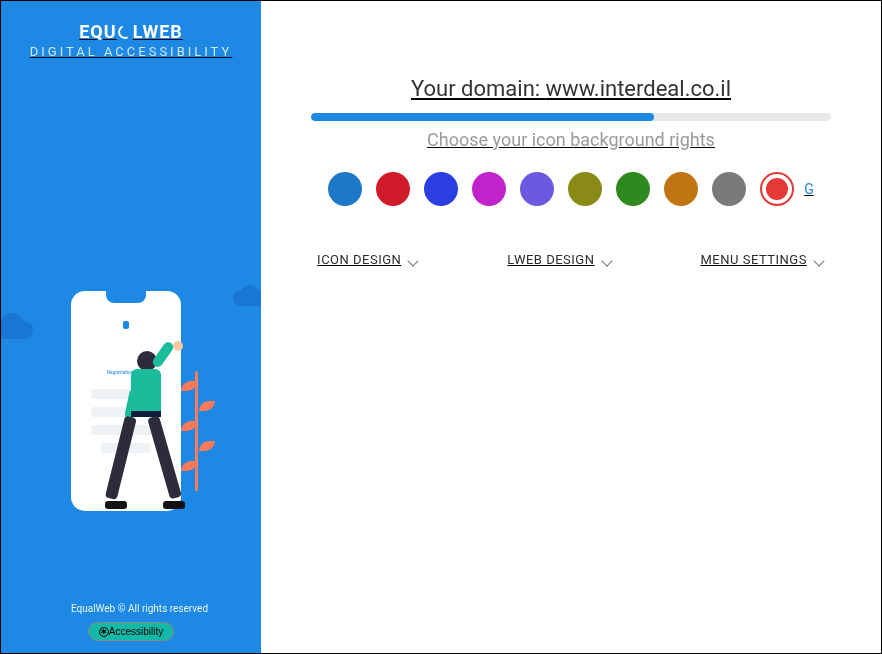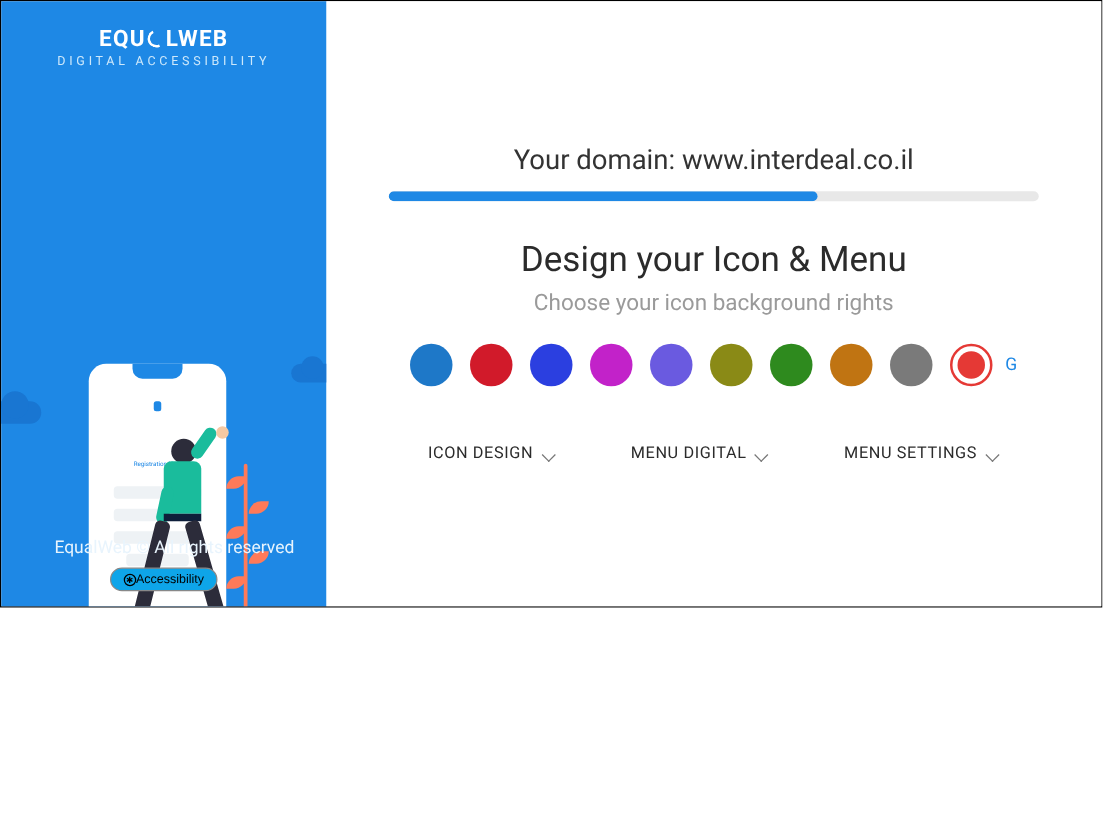--- a/index.html
+++ b/index.html
@@ -1,17 +1,17 @@
 <!DOCTYPE html>
 <html><head>
 <meta charset="utf-8">
 <style>
   * { box-sizing: border-box; margin: 0; padding: 0; }
   html, body { width: 882px; height: 654px; font-family: -apple-system, BlinkMacSystemFont, "Segoe UI", Roboto, sans-serif; }
-  .app { display: flex; width: 882px; height: 486px; border: 1px solid #000; }
+  .app { display: flex; width: 882px; height: 654px; border: 1px solid #000; text-decoration: underline; }
   
   
   .sidebar {
     width: 260px;
     background: #1e88e5;
     color: #fff;
     position: relative;
     display: flex;
     flex-direction: column;
     align-items: center;
@@ -32,21 +32,21 @@
     width: 14px; height: 14px;
     border: 2px solid #fff;
     border-radius: 50%;
     border-bottom-color: transparent;
     border-left-color: transparent;
     transform: rotate(200deg);
     vertical-align: -1px;
     margin: 0 1px;
   }
   .logo-sub {
-    font-size: 10px;
+    font-size: 13px;
     letter-spacing: 3px;
     color: #cde8fb;
     margin-top: 2px;
   }
   .cloud1, .cloud2 {
     position: absolute;
     background: #1976d2;
     border-radius: 20px;
   }
   .cloud1 { width: 50px; height: 18px; left: -18px; top: 320px; }
@@ -111,53 +111,52 @@
   .leg-l { position:absolute; top:66px; left:24px; width:12px; height:84px; background:#2c2c3a; border-radius:4px; transform:rotate(14deg); transform-origin:top center;}
   .leg-r { position:absolute; top:66px; left:46px; width:12px; height:84px; background:#2c2c3a; border-radius:4px; transform:rotate(-16deg); transform-origin:top center;}
   .foot-l, .foot-r { position:absolute; width:22px; height:8px; background:#111; border-radius:3px;}
   .foot-l{ top:150px; left:4px;}
   .foot-r{ top:150px; left:62px; transform:scaleX(-1);}
 
   .sidebar-bottom {
     position:absolute; bottom:12px; width:100%; text-align:center;
   }
   .join { font-size:20px; font-weight:600; color:#fff; }
-  .copyright { font-size:14px; color:#e8f4fd; margin-top:4px;padding-left:17px; }
+  .copyright { font-size:10px; color:#e8f4fd; margin-top:4px;padding-left:17px; }
   .accessibility-btn {
     display:inline-flex; align-items:center; gap:0;
-    background:#0ea5e9; color:#000; font-size:10px;
+    background:#14b8a6; color:#000; font-size:10px;
     padding:3px 10px; border-radius:12px; margin-top:8px;
     border:1px solid #888;
   }
   .acc-icon { width:10px; height:10px; border:1.2px solid #000; border-radius:50%; display:inline-flex; align-items:center; justify-content:center; font-size:7px;}
 
   
   .main {
     flex: 1;
     background:#fff;
-    padding-top: 40px;
     display:flex; flex-direction:column; align-items:center;
   }
   .domain-line { font-size:22px; color:#333; margin-top:75px; }
   .progress { width:520px; height:8px; background:#e8e8e8; border-radius:4px; margin-top:12px; overflow:hidden;}
   .progress-fill { height:100%; background:#1e88e5; border-radius:4px; }
   
   .title { font-size:28px; color:#2b2b2b; margin-top:30px; font-weight:400; }
   .subtitle { font-size:18px; color:#9a9a9a; margin-top:8px; }
 
   .swatches { display:flex; gap:14px; margin-top:22px; align-items:center; }
   .swatch { width:34px; height:34px; border-radius:50%; cursor:pointer; }
   .swatch-custom {
     width:34px; height:34px; border-radius:50%; border:2px solid #e53935;
     display:flex; align-items:center; justify-content:center; background:#fff; cursor:pointer;
   }
   .swatch-custom-inner { width:22px; height:22px; border-radius:50%; background:#e53935; }
   .g-letter { color:#1e88e5; font-size:14px; margin-left:-4px; }
 
-  .dropdowns { display:flex; gap:60px; margin-top:46px; }
+  .dropdowns { display:flex; gap:88px; margin-top:46px; }
   .dd { font-size:13px; letter-spacing:0.5px; color:#2b2b2b; display:flex; align-items:center; gap:8px; cursor:pointer; }
   .chev { width:10px; height:10px; position:relative; }
   .chev::before {
     content:""; position:absolute; left:0; top:2px;
     width:7px; height:7px; border-right:1.5px solid #777; border-bottom:1.5px solid #777;
     transform:rotate(45deg);
   }
 
   .next-btn {
     margin-top:40px; width:300px; height:46px; background:#1e88e5;
@@ -226,21 +225,20 @@
   </aside>
 
   <main class="main">
     <div class="domain-line">
       <span>Your domain: </span><span>www.interdeal.co.il</span>
     </div>
     <div class="progress">
       <div class="progress-fill" style="width:66%"></div>
     </div>
 
-    <h1 class="title">Design your Icon &amp; Menu</h1>
     <div class="subtitle">Choose your icon background rights</div>
 
     <div class="swatches" id="swatch-row">
 
     <div class="swatch" style="background: rgb(30, 120, 200);"></div>
         <div class="swatch" style="background: rgb(209, 26, 42);"></div>
         <div class="swatch" style="background: rgb(43, 63, 224);"></div>
         <div class="swatch" style="background: rgb(194, 34, 201);"></div>
         <div class="swatch" style="background: rgb(106, 90, 224);"></div>
         <div class="swatch" style="background: rgb(138, 138, 22);"></div>
@@ -252,21 +250,21 @@
         </div>
         <span class="g-letter">G</span>
       </div>
 
     <div class="dropdowns">
       <div class="dd">
         <span>ICON DESIGN</span>
         <span class="chev"></span>
       </div>
       <div class="dd">
-        <span>MENU DIGITAL</span>
+        <span>LWEB DESIGN</span>
         <span class="chev"></span>
       </div>
       <div class="dd">
         <span>MENU SETTINGS</span>
         <span class="chev"></span>
       </div>
     </div>
 
   </main>
 

